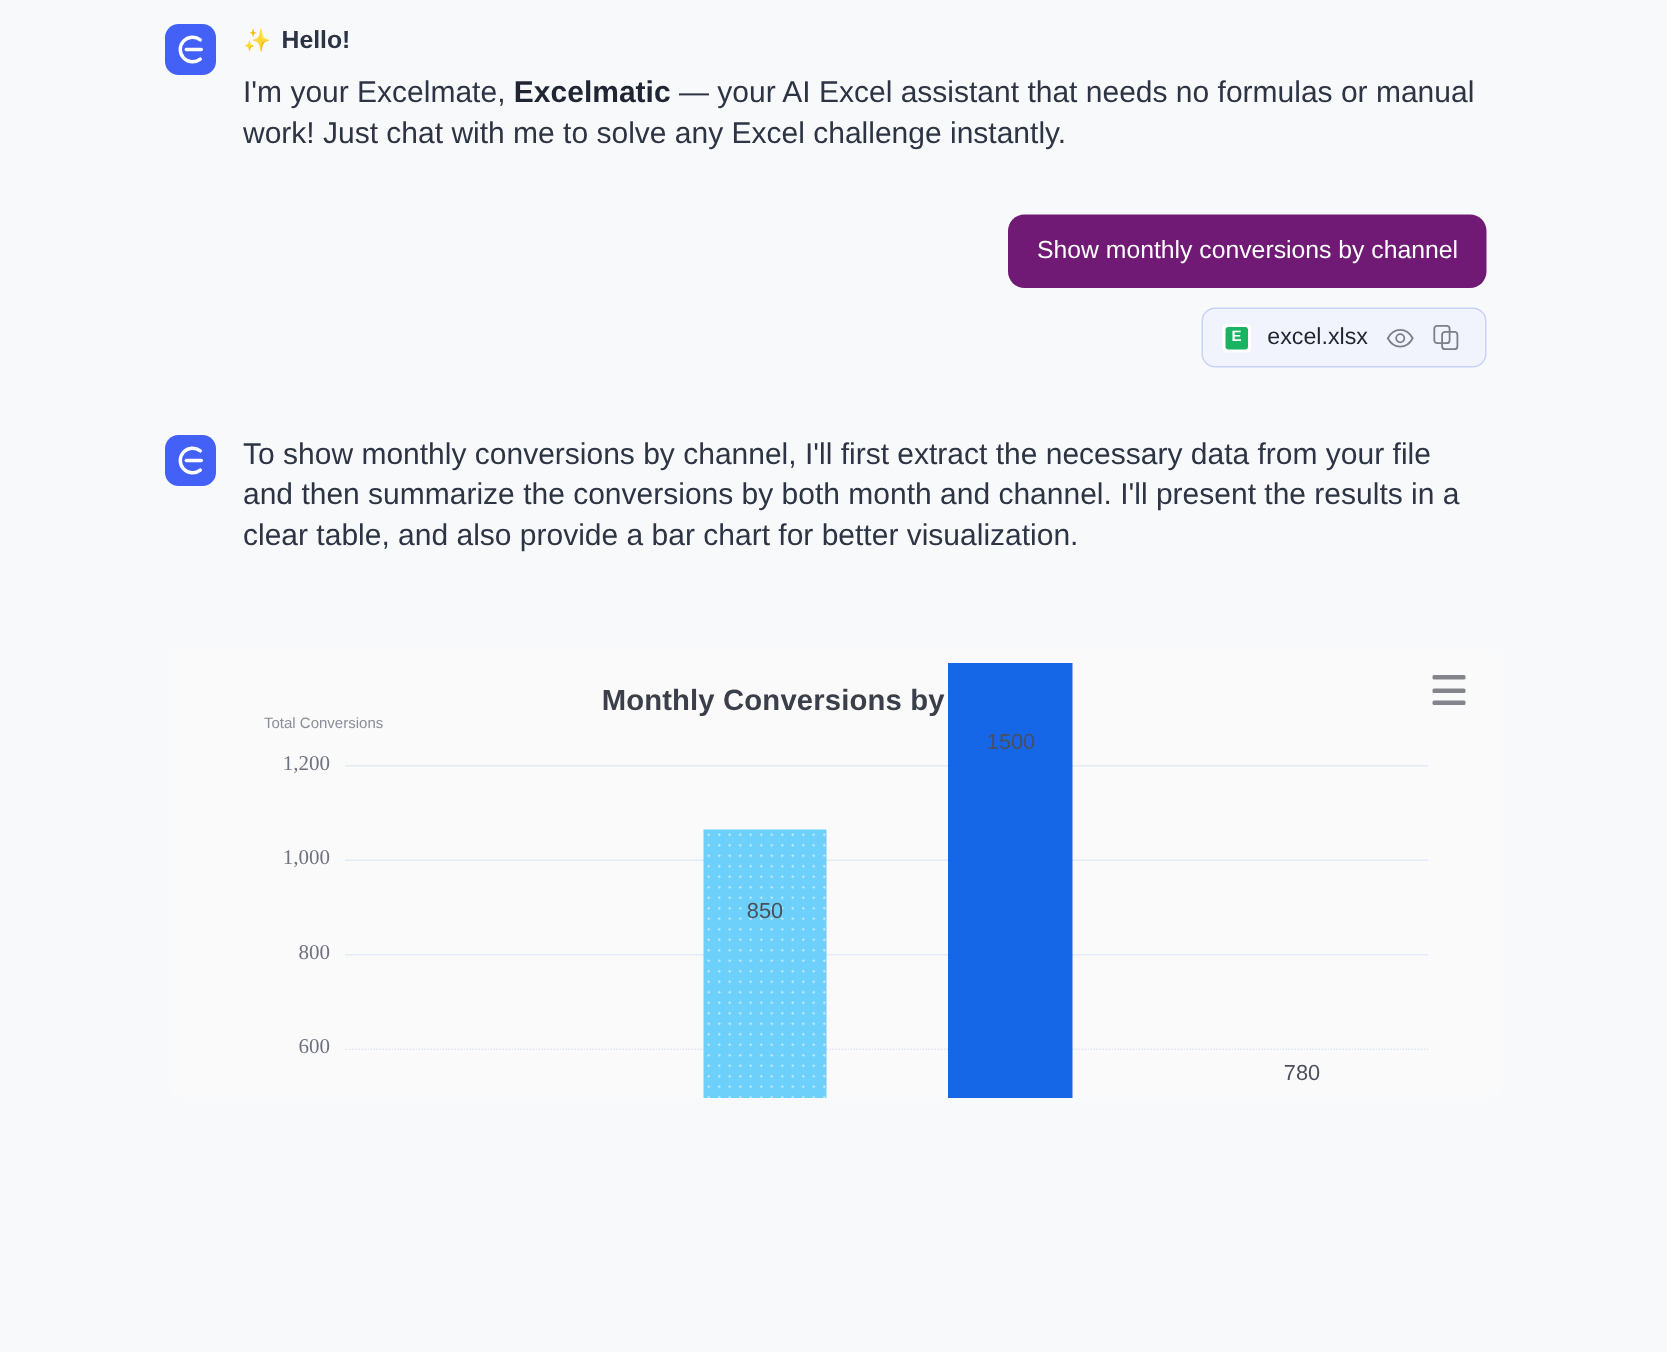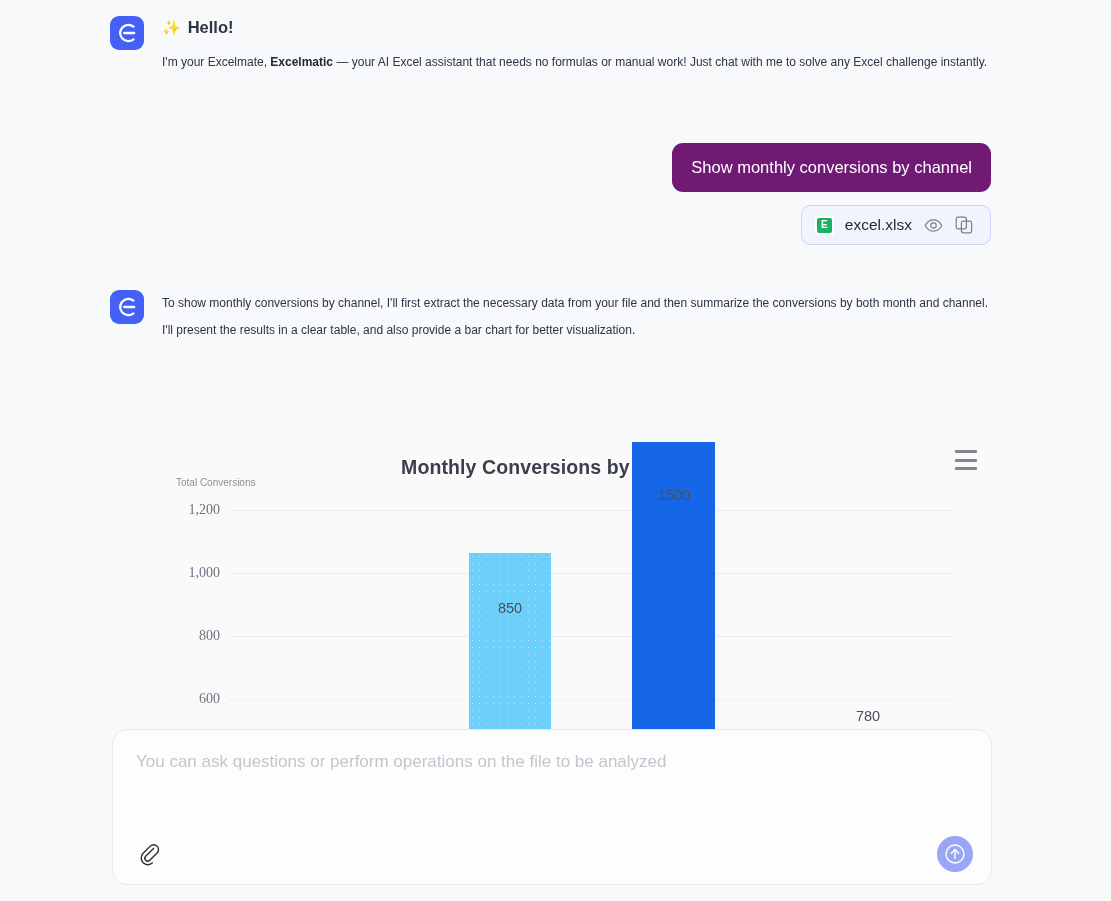--- a/index.html
+++ b/index.html
@@ -49,21 +49,21 @@
     line-height: 20px;
     margin: 1px 0 12px 0;
     display: flex; align-items: center;
   }
   .sparkle-icon {
     font-size: 15px;
     margin-right: 7px;
     line-height: 1;
   }
   .intro-text, .body-text {
-    font-size: 12px;
+    font-size: 20px;
     color: #2d3443;
     line-height: 27px;
     max-width: 830px;
   }
   .intro-text b { font-weight: bold; color: #1f2533; }
   .body-text.second { margin-top: 23px; }
 
   
   .user-bubble {
     position: absolute;
@@ -309,29 +309,14 @@
         </div>
 
         <div class="bar-label" style="left:398px; top:168px;">850</div>
         <div class="bar-label" style="left:562px; top:55px;">1500</div>
         <div class="bar-label" style="left:756px; top:276px;">780</div>
       </div>
     </div>
 
   </div>
 
-  <div class="composer">
-    <div class="composer-placeholder">You can ask questions or perform operations on the file to be analyzed</div>
-    <div class="attach-icon">
-      <svg width="24" height="24" viewBox="0 0 24 24" aria-hidden="true">
-        <path d="M18.5 7.2 10.0 15.7a3.1 3.1 0 0 0 4.4 4.4l8.0-8.0a5.2 5.2 0 0 0-7.4-7.4l-8.1 8.1a7.3 7.3 0 0 0 10.3 10.3" fill="none" stroke="#2b2b2b" stroke-width="1.5" stroke-linecap="round" stroke-linejoin="round" transform="translate(-1.5,-2.2) scale(0.92)"></path>
-      </svg>
-    </div>
-    <button class="send-button">
-      <svg width="20" height="20" viewBox="0 0 20 20" aria-hidden="true">
-        <circle cx="10" cy="10" r="9" fill="none" stroke="#ffffff" stroke-width="1.4"></circle>
-        <line x1="10" y1="14.6" x2="10" y2="5.6" stroke="#ffffff" stroke-width="1.4" stroke-linecap="round"></line>
-        <polyline points="6.4,9.2 10,5.5 13.6,9.2" fill="none" stroke="#ffffff" stroke-width="1.4" stroke-linecap="round" stroke-linejoin="round"></polyline>
-      </svg>
-    </button>
-  </div>
 
 </div>
 
 </body></html>

